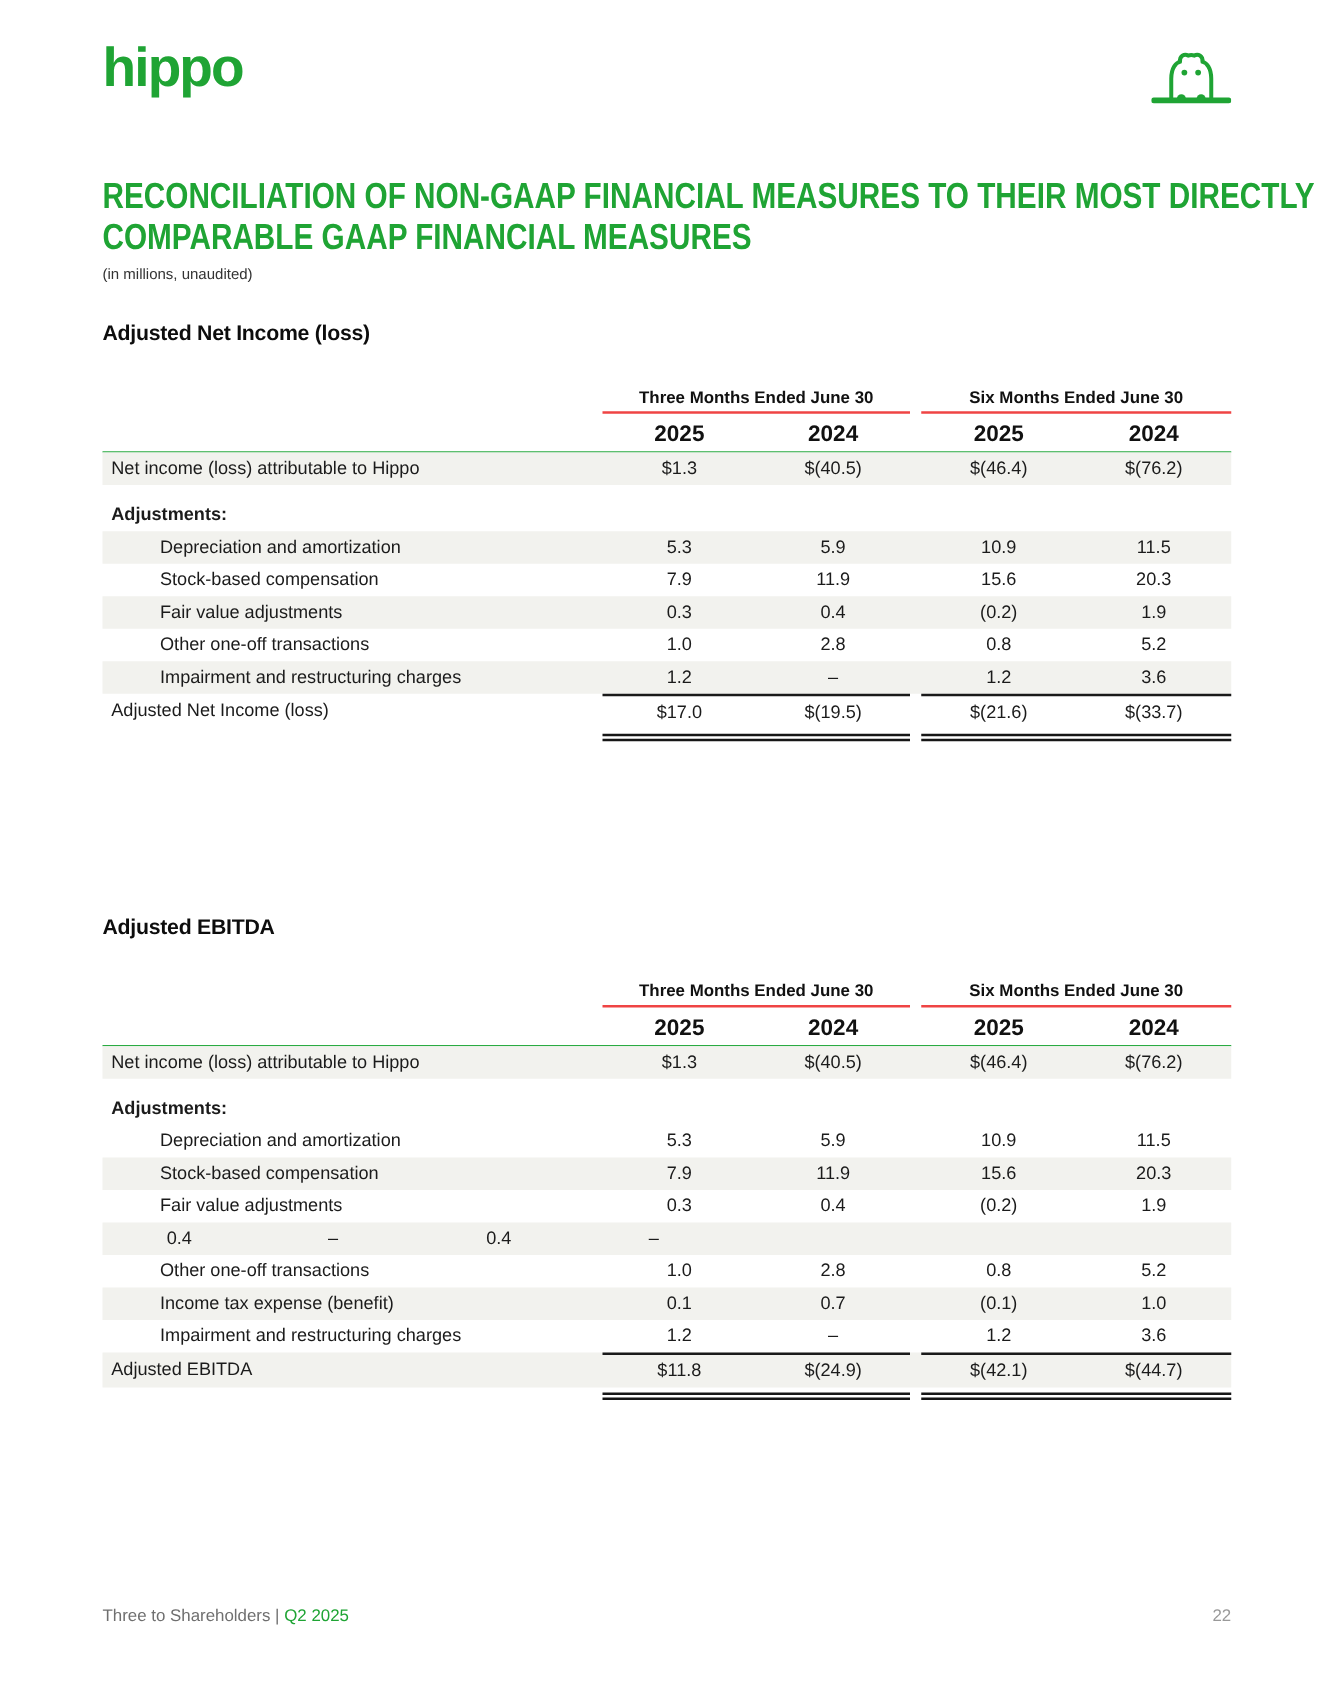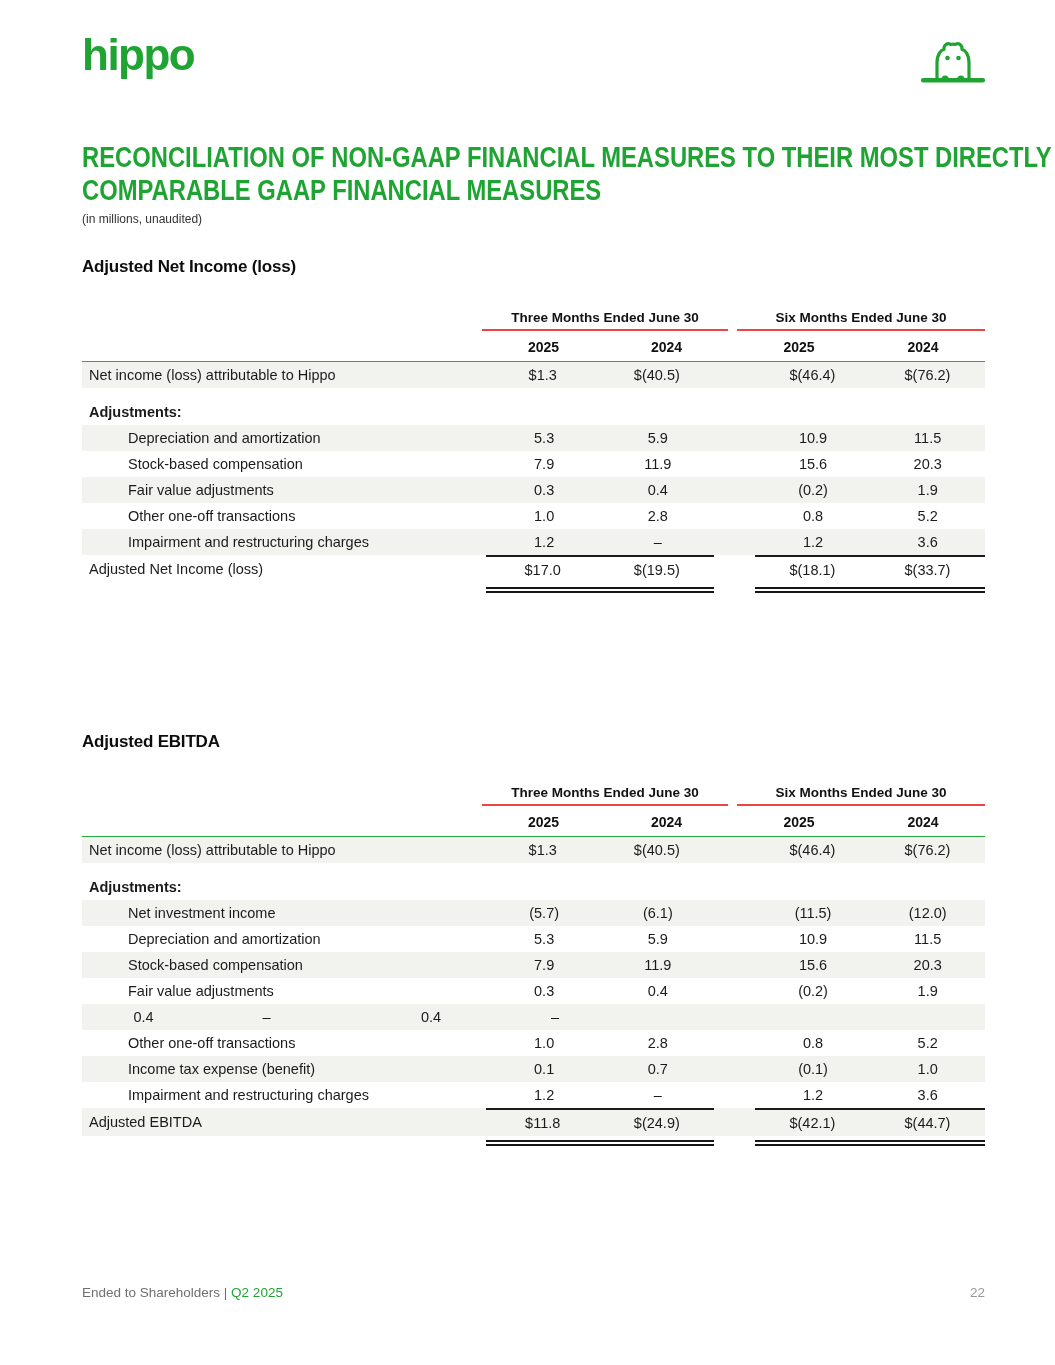--- a/index.html
+++ b/index.html
@@ -31,26 +31,26 @@
   
   .row { display:flex; width:903px; }
   .lbl { width:400px; padding-left:7px; }
   .grp { width:246px; display:flex; }
   .grp + .grp { margin-left:9px; width:248px; }
   .val { flex:1; text-align:center; }
 
   .thead { margin-top:33px; }
   .ghead .grp { justify-content:center; border-bottom:2px solid #ef4444; padding-bottom:4px; }
   .ghead { font-size:13.5px; font-weight:bold; color:#111; }
-  .yhead { margin-top:5px; font-size:14px; font-weight:bold; color:#111; }
+  .yhead { margin-top:5px; font-size:18px; font-weight:bold; color:#111; }
   .yhead .val { line-height:22px; }
   .yhead { padding-bottom:3px; }
 
   .tbody { border-top:1.5px solid #2aab42; font-size:14.5px; }
-  .tbody .row { min-height:26px; align-items:center; line-height:26px;gap:32px; }
+  .tbody .row { min-height:26px; align-items:center; line-height:26px; }
   .row.shaded { background:#f2f2ee; }
   .row.section { font-weight:bold; padding-top:11px; min-height:35px; }
   .row.item .lbl { padding-left:46px; }
   .row.total .grp { border-top:2.5px solid #1a1a1a; }
   .row.dblrow { min-height:10px; align-items:flex-start; }
   .row.dblrow .grp { margin-top:4px; height:6px; border-top:2px solid #161616; border-bottom:2px solid #161616; }
 
   
   .footer { position:absolute; left:82px; right:70px; top:1285px; display:flex; justify-content:space-between; font-size:13.5px; }
   .foot-left { color:#6f6f6f; }
@@ -186,21 +186,21 @@
             <div class="val">3.6</div>
           </div>
         </div>
         <div class="row total">
           <div class="lbl">Adjusted Net Income (loss)</div>
           <div class="grp">
             <div class="val">$17.0</div>
             <div class="val">$(19.5)</div>
           </div>
           <div class="grp">
-            <div class="val">$(18.1)</div>
+            <div class="val">$(21.6)</div>
             <div class="val">$(33.7)</div>
           </div>
         </div>
         <div class="row dblrow">
           <div class="lbl"></div>
           <div class="grp"></div>
           <div class="grp"></div>
         </div>
       </div>
   </section>
@@ -245,31 +245,20 @@
           <div class="lbl">Adjustments:</div>
           <div class="grp">
             <div class="val"></div>
             <div class="val"></div>
           </div>
           <div class="grp">
             <div class="val"></div>
             <div class="val"></div>
           </div>
         </div>
-        <div class="row data shaded item">
-          <div class="lbl">Net investment income</div>
-          <div class="grp">
-            <div class="val">(5.7)</div>
-            <div class="val">(6.1)</div>
-          </div>
-          <div class="grp">
-            <div class="val">(11.5)</div>
-            <div class="val">(12.0)</div>
-          </div>
-        </div>
         <div class="row data item">
           <div class="lbl">Depreciation and amortization</div>
           <div class="grp">
             <div class="val">5.3</div>
             <div class="val">5.9</div>
           </div>
           <div class="grp">
             <div class="val">10.9</div>
             <div class="val">11.5</div>
           </div>
@@ -352,17 +341,17 @@
         </div>
         <div class="row dblrow">
           <div class="lbl"></div>
           <div class="grp"></div>
           <div class="grp"></div>
         </div>
       </div>
   </section>
 
   <div class="footer">
-    <div class="foot-left"><span>Ended to Shareholders | </span><span class="period">Q2 2025</span></div>
+    <div class="foot-left"><span>Three to Shareholders | </span><span class="period">Q2 2025</span></div>
     <div class="page-num">22</div>
   </div>
 
 </div>
 
 </body></html>

